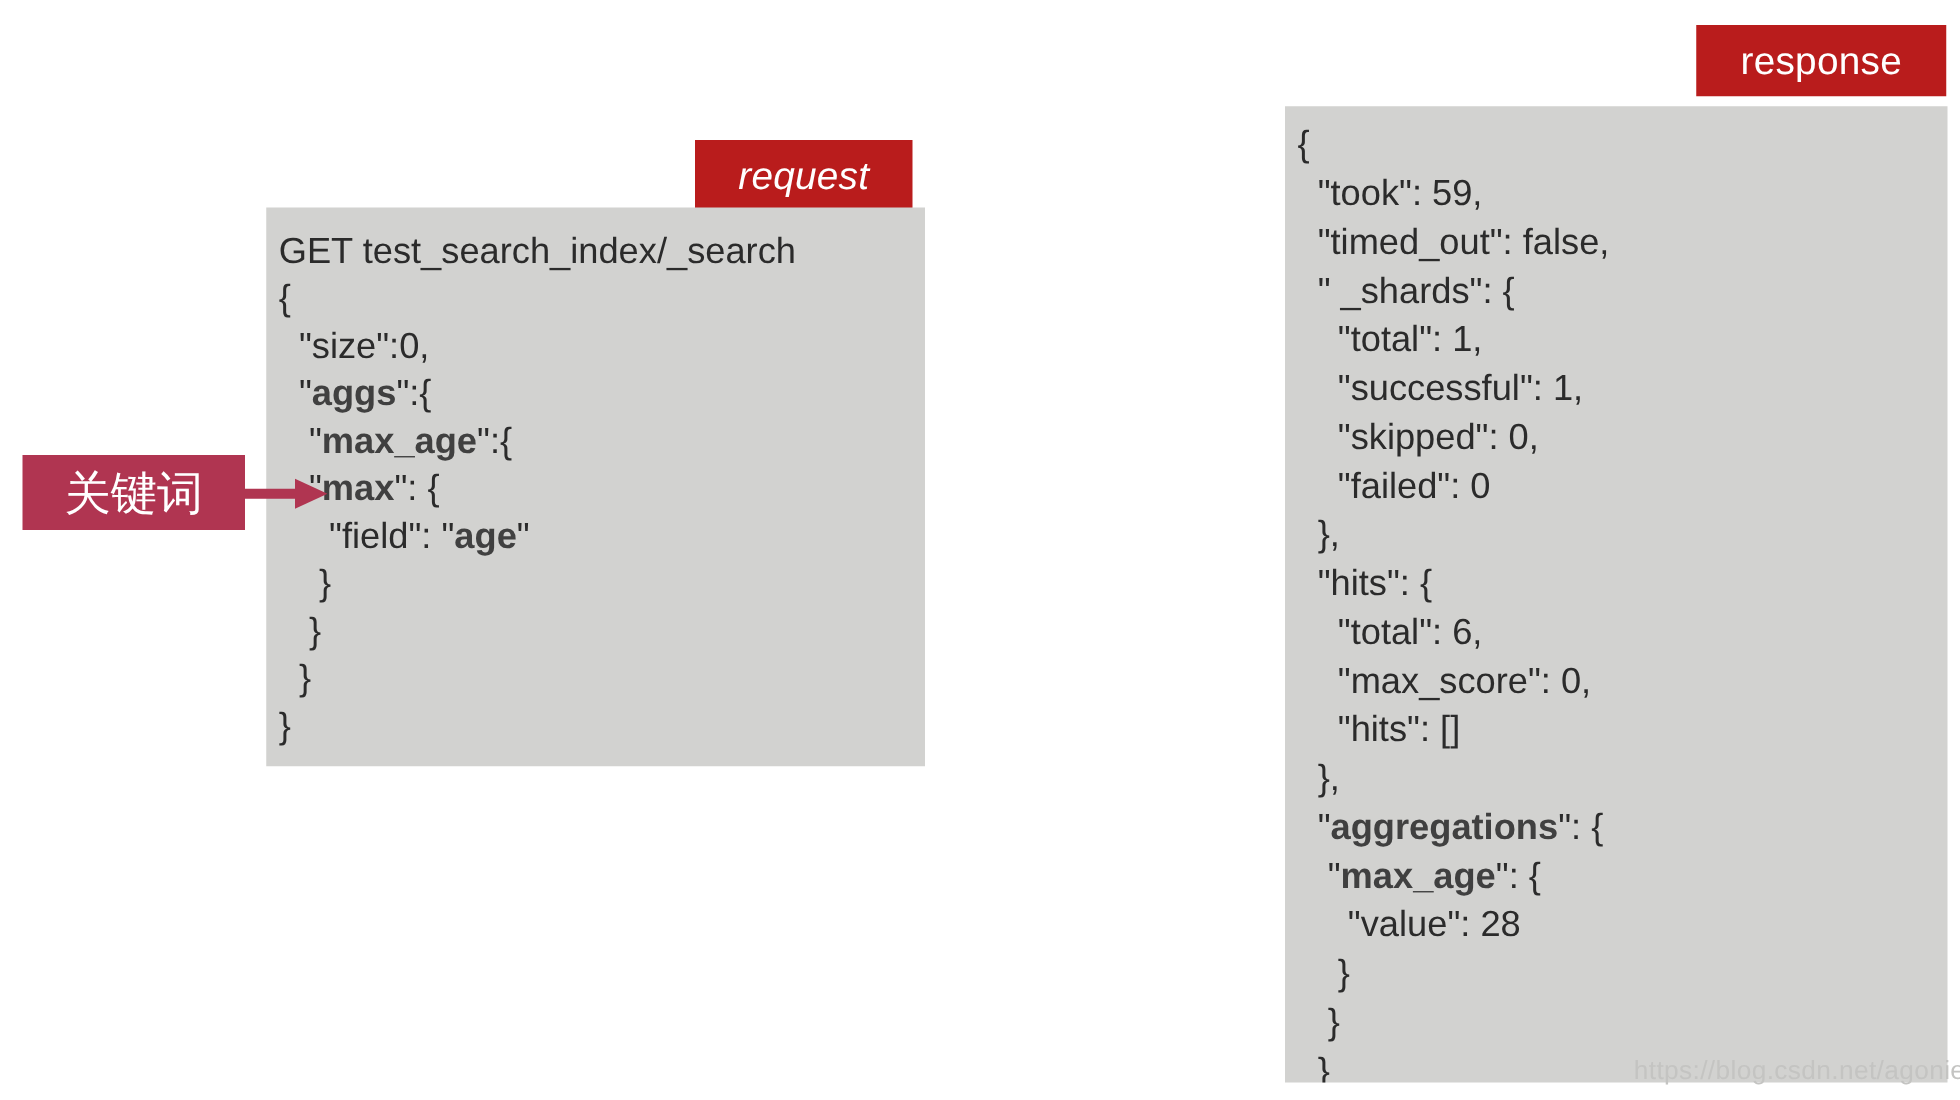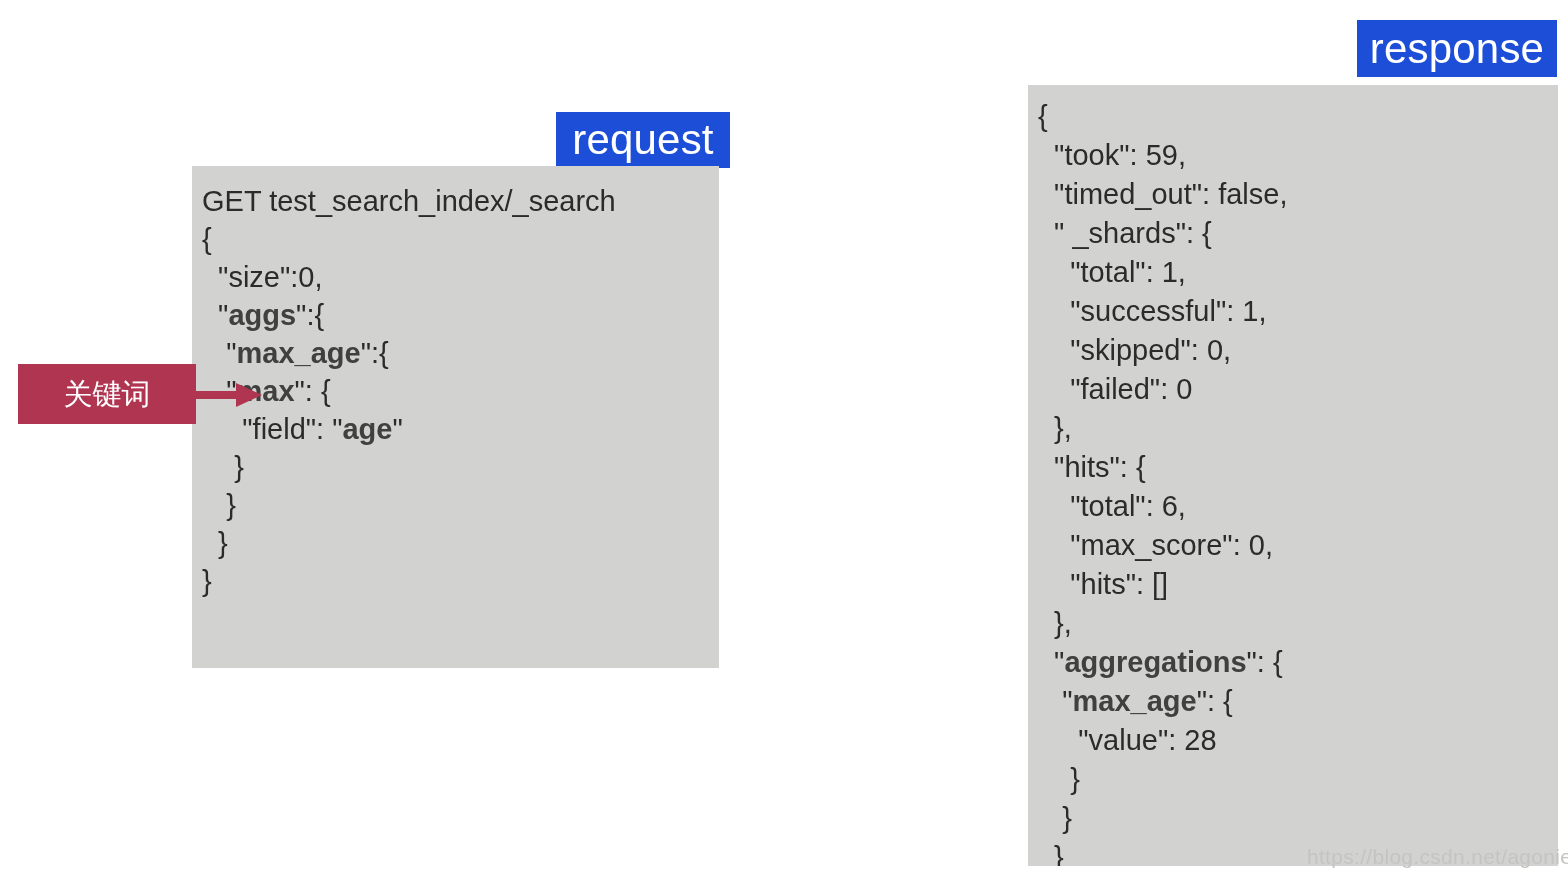--- a/index.html
+++ b/index.html
@@ -11,41 +11,41 @@
     width: 1568px;
     height: 880px;
     position: relative;
     overflow: hidden;
     font-family: "Liberation Sans", "DejaVu Sans", sans-serif;
   }
 
   
   .tab-label {
     position: absolute;
-    background: #1d4ed8;
+    background: #b91c1c;
     color: #ffffff;
-    font-size: 42px;
+    font-size: 31px;
     font-weight: 400;
     letter-spacing: 0.2px;
     display: flex;
     align-items: center;
     justify-content: center;
     line-height: 1;
   }
-  #tab-request  { left: 556px;  top: 112px; width: 174px; height: 56px; }
+  #tab-request  { left: 556px;  top: 112px; width: 174px; height: 56px; font-style: italic; }
   #tab-response { left: 1357px; top: 20px;  width: 200px; height: 57px; }
 
   
   .code-panel {
     position: absolute;
     background: #d2d2d0;
     box-sizing: border-box;
     overflow: hidden;
   }
-  #panel-request  { left: 192px;  top: 166px; width: 527px; height: 502px; padding: 16px 0 0 10px; }
+  #panel-request  { left: 213px;  top: 166px; width: 527px; height: 447px; padding: 16px 0 0 10px; }
   #panel-response { left: 1028px; top: 85px;  width: 530px; height: 781px; padding: 12px 0 0 10px; }
 
   .code-line {
     font-family: "Liberation Sans", "DejaVu Sans", sans-serif;
     font-size: 29px;
     line-height: 39px;
     color: #2b2b2b;
     white-space: pre;
     letter-spacing: 0px;
   }
@@ -59,21 +59,21 @@
 
   
   #keyword-badge {
     position: absolute;
     left: 18px;
     top: 364px;
     width: 178px;
     height: 60px;
     background: #b03551;
     color: #ffffff;
-    font-size: 29px;
+    font-size: 37px;
     display: flex;
     align-items: center;
     justify-content: center;
     line-height: 1;
   }
   #keyword-arrow {
     position: absolute;
     left: 196px;
     top: 382px;
     width: 66px;

